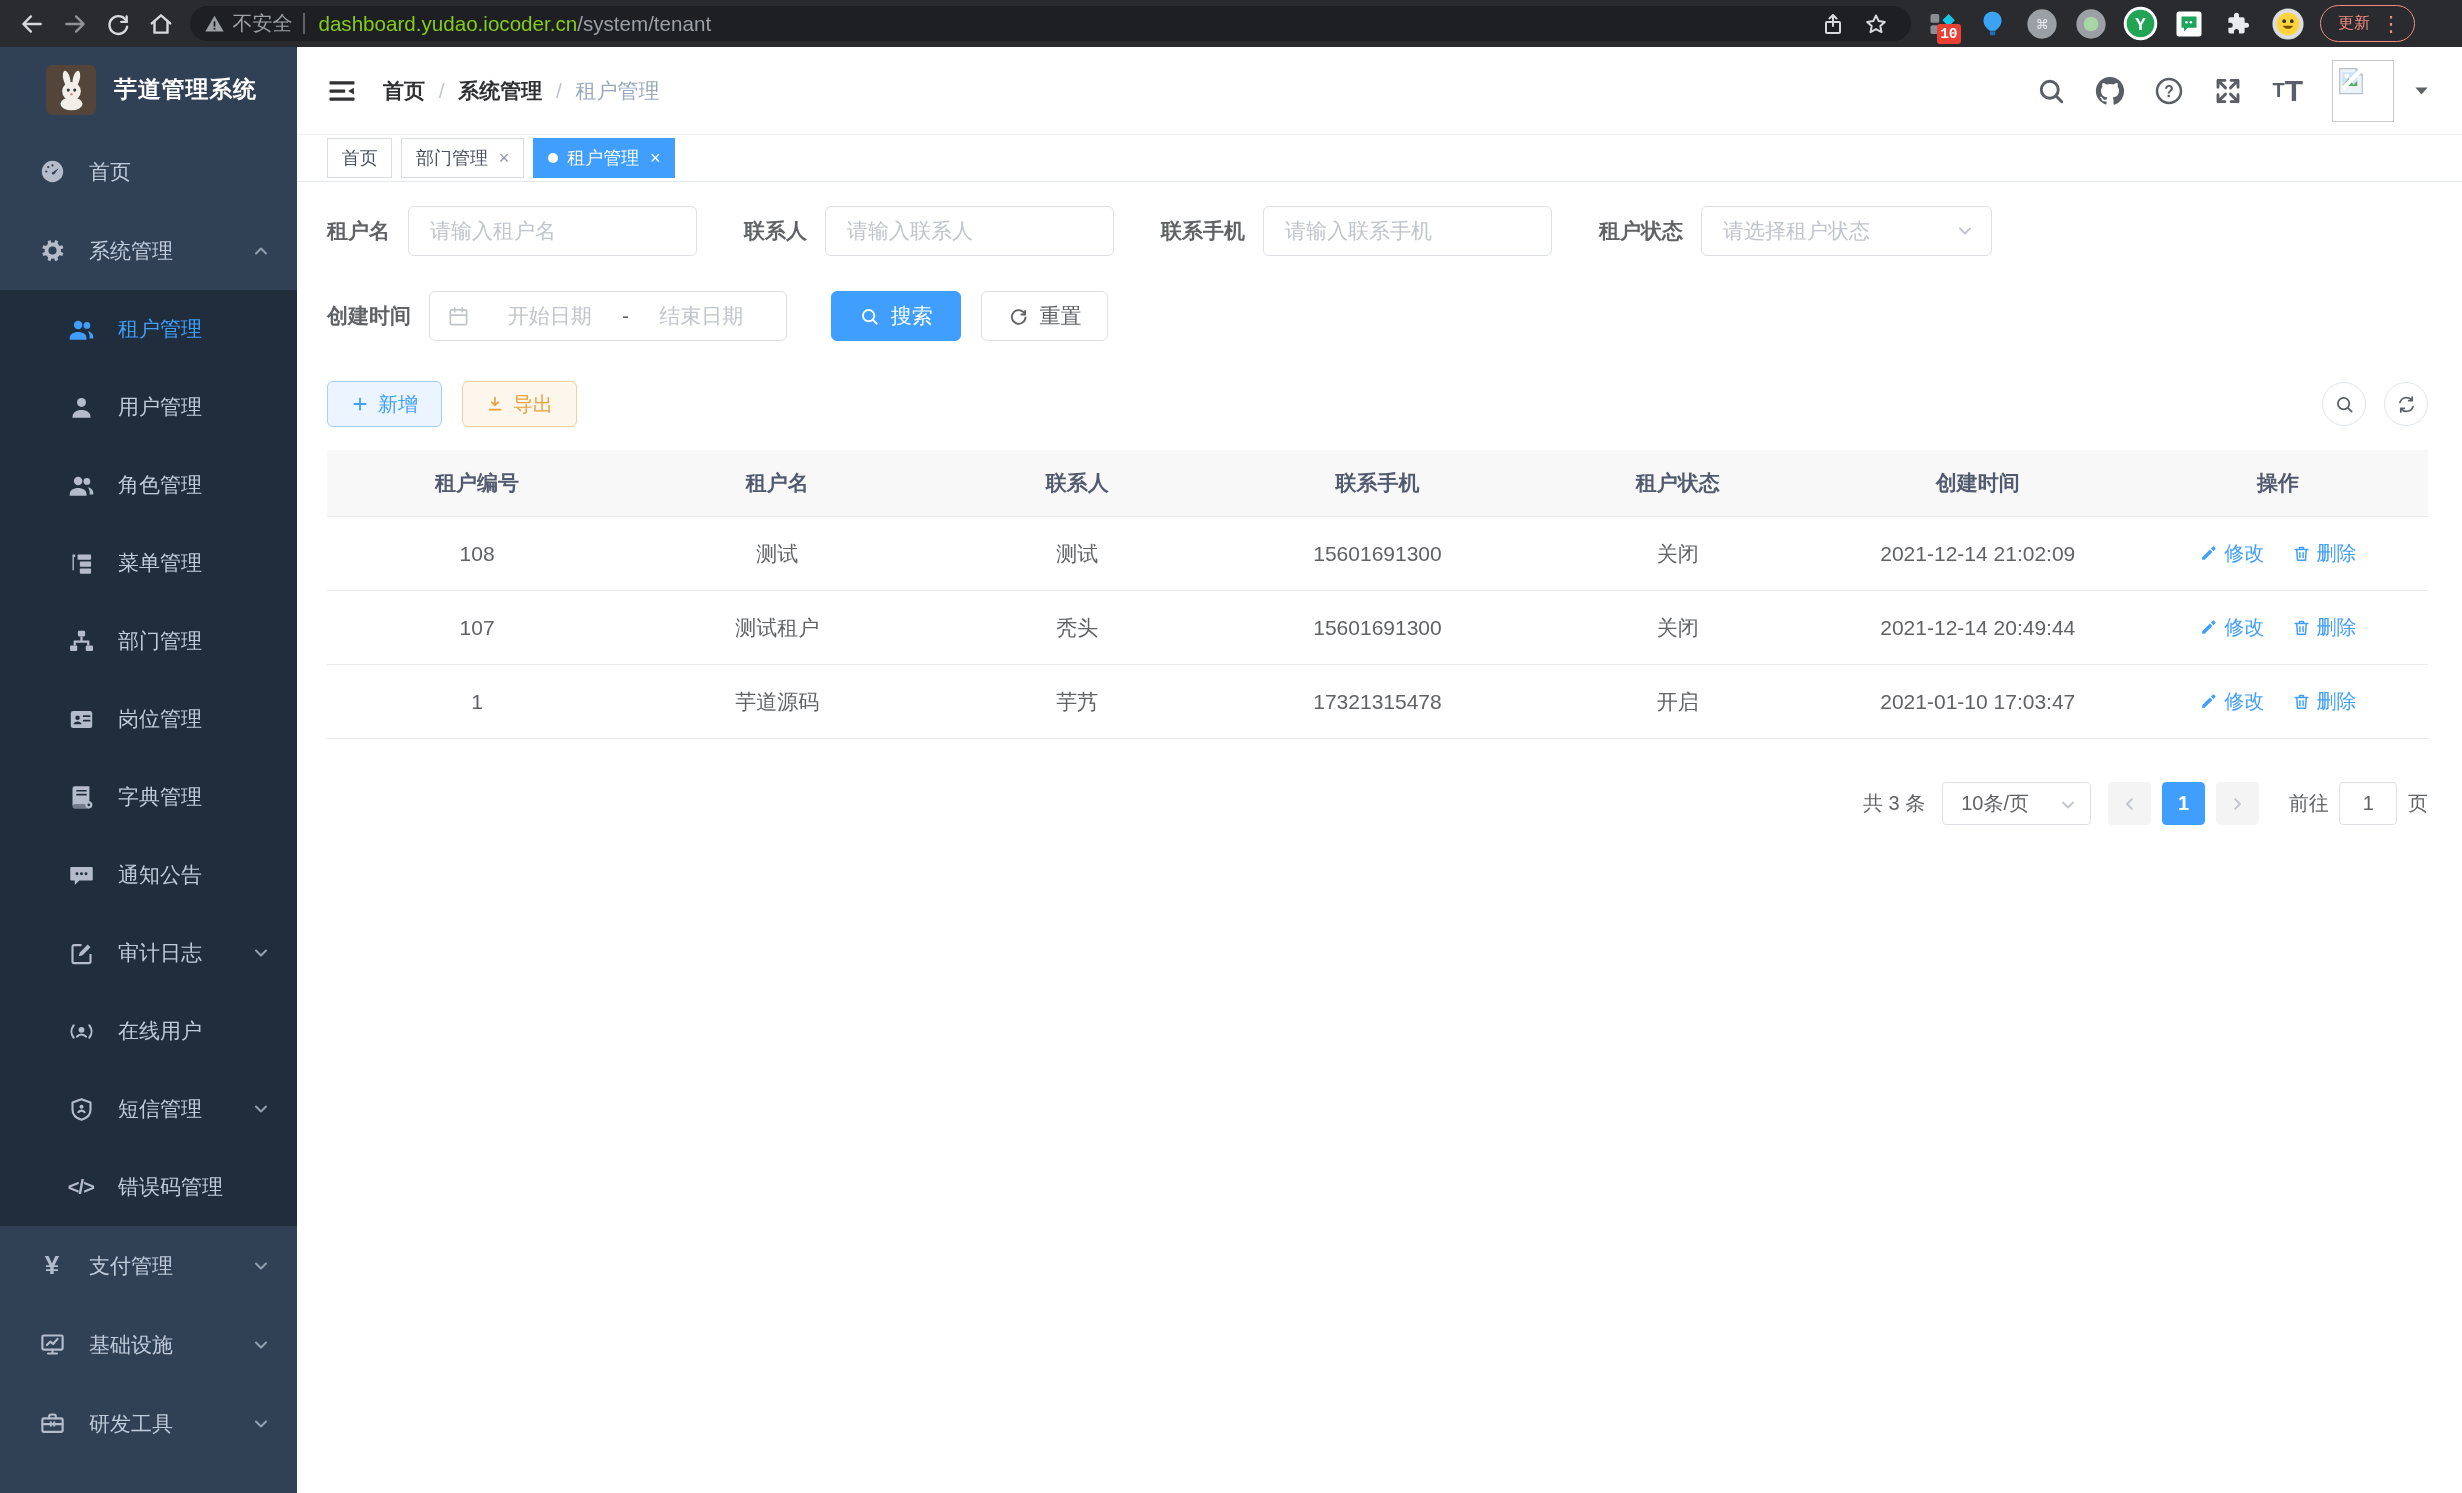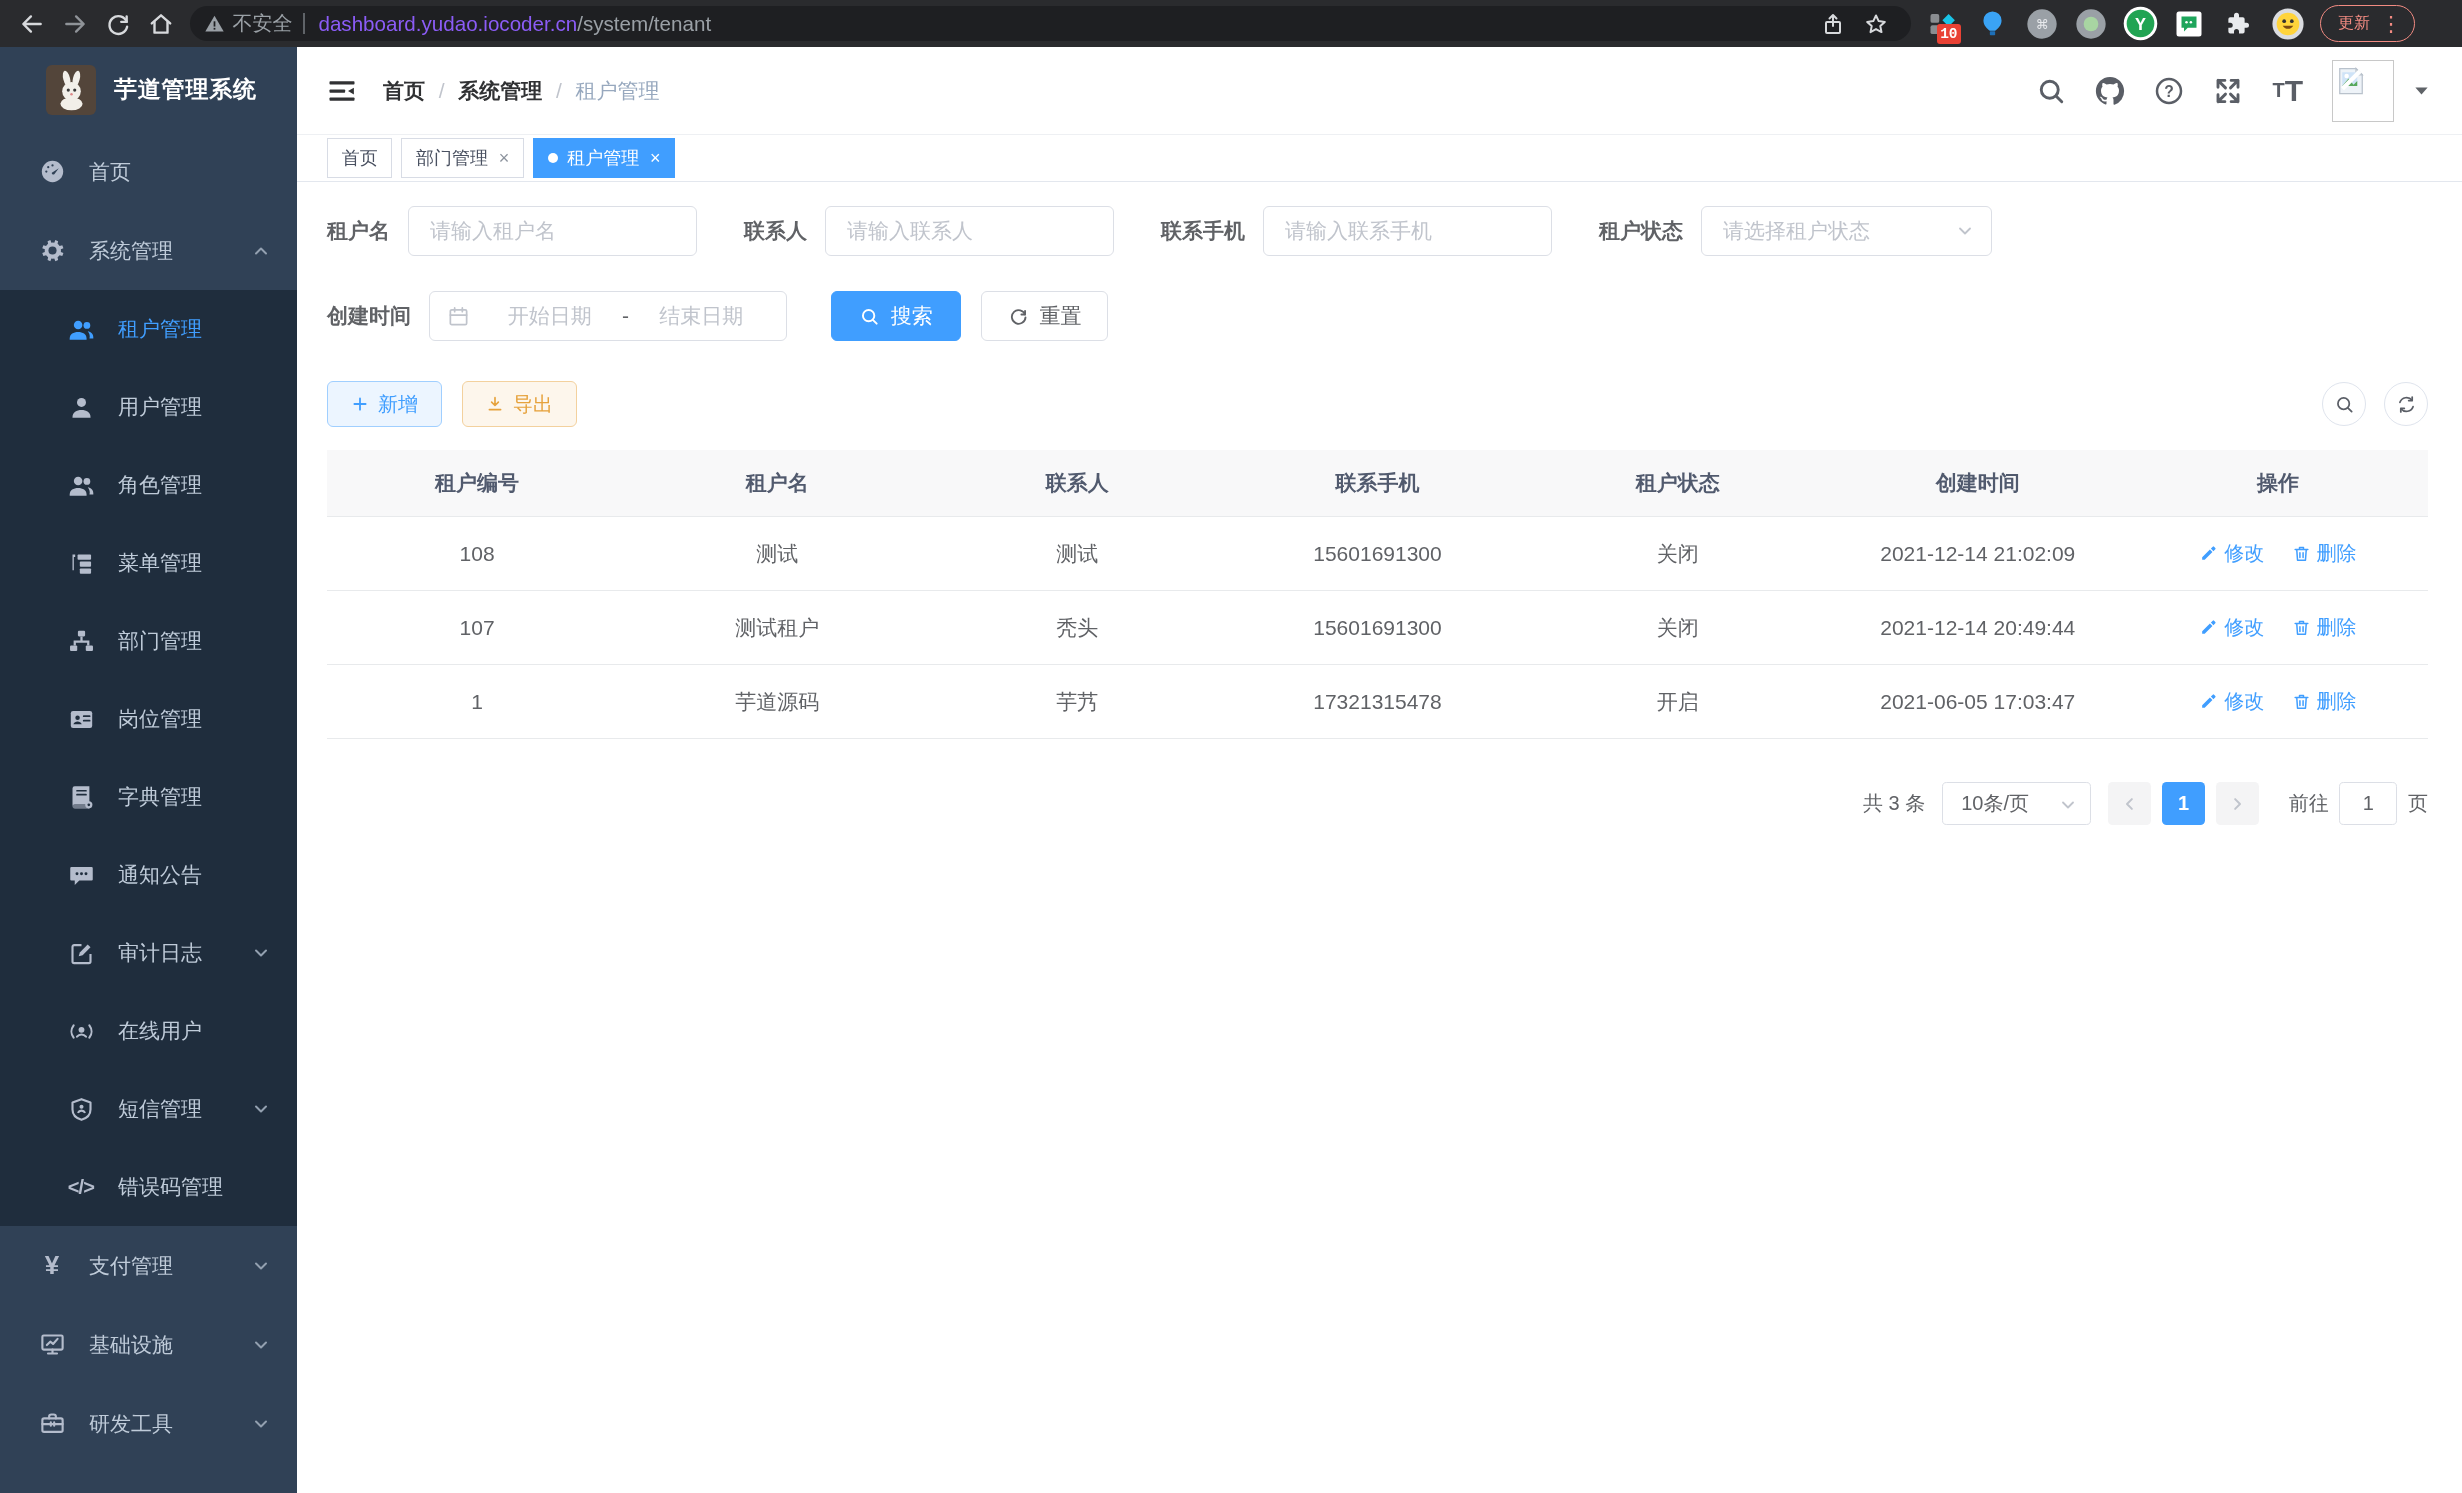--- a/index.html
+++ b/index.html
@@ -9,21 +9,21 @@
   
   .chrome { height:47px; background:#2a2b2e; display:flex; align-items:center; padding:0 13.7px 0 10.7px; }
   .chrome svg { display:block; }
   .cbtn { width:43px; height:43px; display:flex; align-items:center; justify-content:center; color:#d7d9dc; flex:0 0 auto; }
   .cbtn.dim { color:#8f9398; }
   .omnibox { flex:1 1 auto; max-width:1721px; height:35px; background:#1e1f22; border-radius:18px; margin:0 7.6px; display:flex; align-items:center; padding:0 13.7px; }
   .omni-warn { display:flex; align-items:center; color:#9aa0a6; }
   .omni-label { color:#9aa0a6; font-size:20px; margin:0 10.7px 0 7.6px; }
   .omni-sep { width:1.5px; height:21px; background:#5f6368; margin-right:13.7px; }
   .omni-url { font-size:20.6px; white-space:nowrap; }
-  .omni-url .host { color:#8b5cf6; }
+  .omni-url .host { color:#84cc16; }
   .omni-url .path { color:#9aa0a6; }
   .omni-spacer { flex:1 1 auto; }
   .ext { width:40px; height:40px; margin:0 4.6px; display:flex; align-items:center; justify-content:center; position:relative; flex:0 0 auto;font-family:Liberation Mono, monospace; }
   .ext-badge { position:absolute; left:13.7px; bottom:0px; min-width:23px; height:20px; background:#e94235; color:#fff; font-size:14.5px; font-weight:bold; display:flex; align-items:center; justify-content:center; border-radius:3px; padding:0 3px; }
   .update-pill { flex:0 0 auto; height:37px; border:1.5px solid #f28b82; border-radius:20px; color:#f28b82; display:flex; align-items:center; padding:0 12px 0 17px; margin-left:7.6px; }
   .update-pill .upd-label { font-size:16px; }
   .update-pill .dots { font-size:21px; margin-left:10.7px; letter-spacing:0; }
 
   
   .app { display:flex; height:1447px; }
@@ -687,21 +687,21 @@
                 </a>
             </span>
           </div>
 
           <div class="trow">
             <span>1</span>
             <span>芋道源码</span>
             <span>芋艿</span>
             <span>17321315478</span>
             <span>开启</span>
-            <span>2021-06-05 17:03:47</span>
+            <span>2021-01-10 17:03:47</span>
             <span>
               <a class="op-link">
                   <svg viewBox="0 0 24 24" fill="currentColor">
                     <path d="M4 16.8V20h3.2L17 10.2 13.8 7 4 16.8zM20.6 6.6a1.1 1.1 0 0 0 0-1.6l-1.6-1.6a1.1 1.1 0 0 0-1.6 0L15 5.8 18.2 9l2.4-2.4z"></path>
                   </svg>
                   <span>修改</span>
                 </a>
               <a class="op-link">
                   <svg viewBox="0 0 24 24" fill="none" stroke="currentColor" stroke-width="1.9" stroke-linecap="round" stroke-linejoin="round">
                     <path d="M4 7h16M9.5 7V4.5h5V7M6 7l1 13.5h10L18 7M10 11v6M14 11v6"></path>

